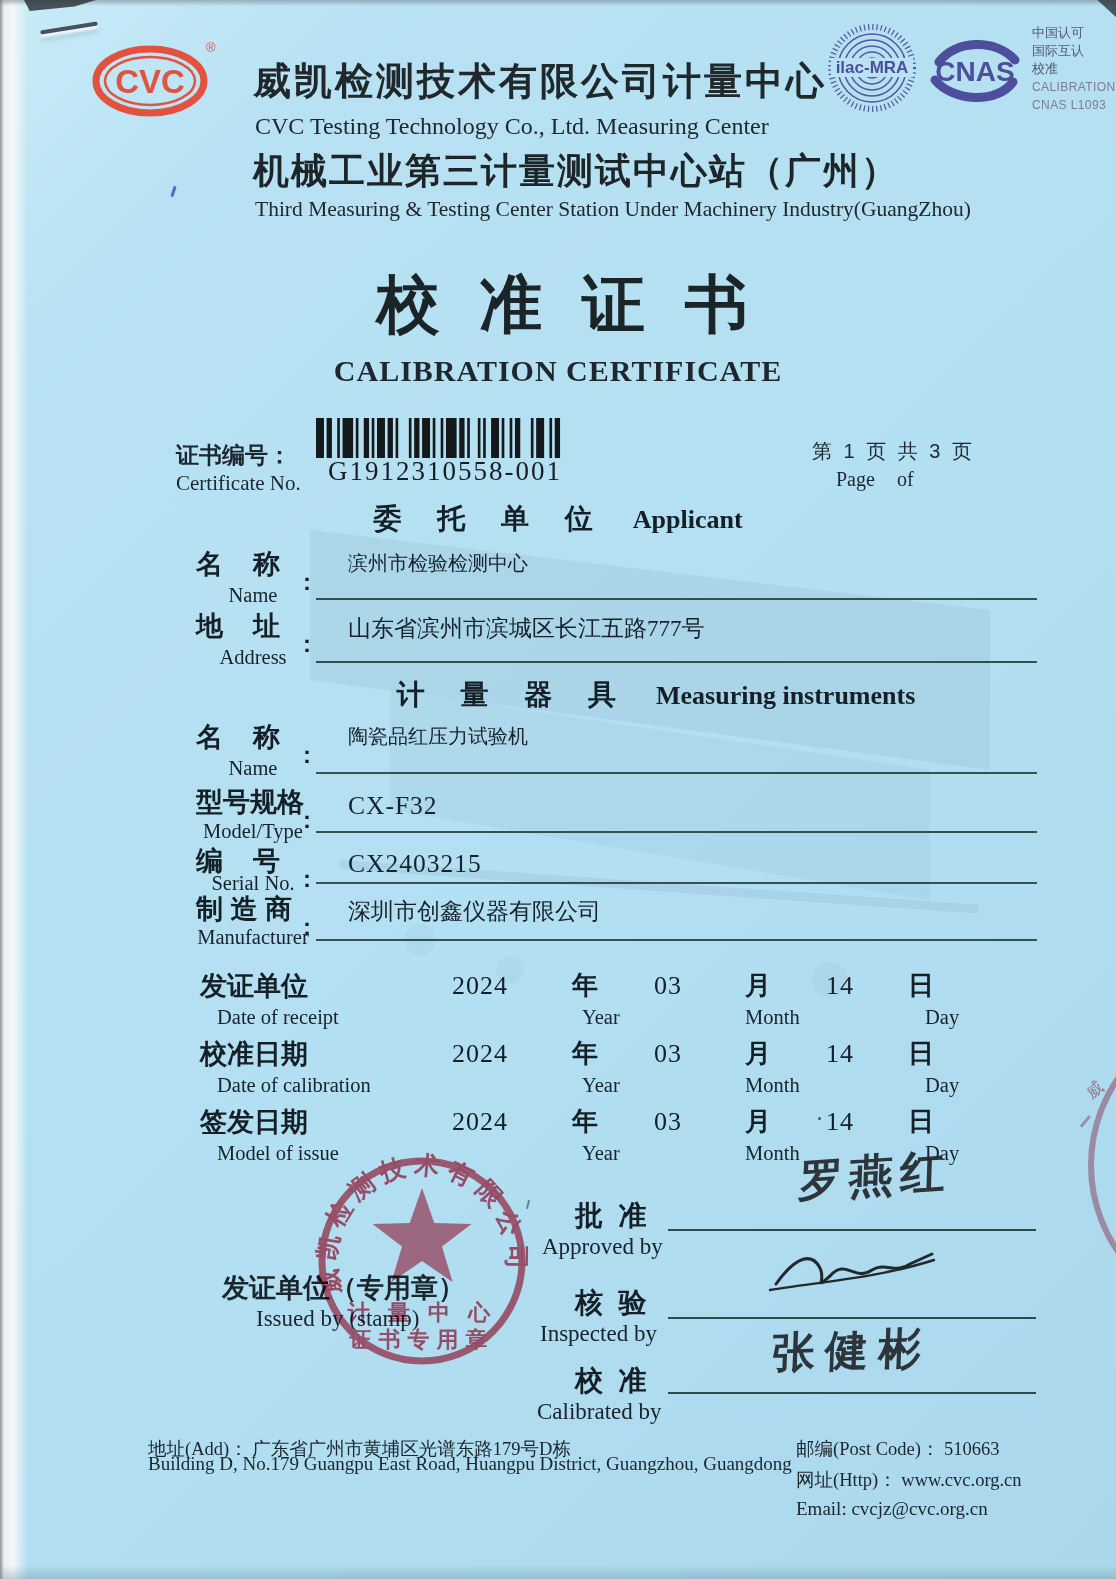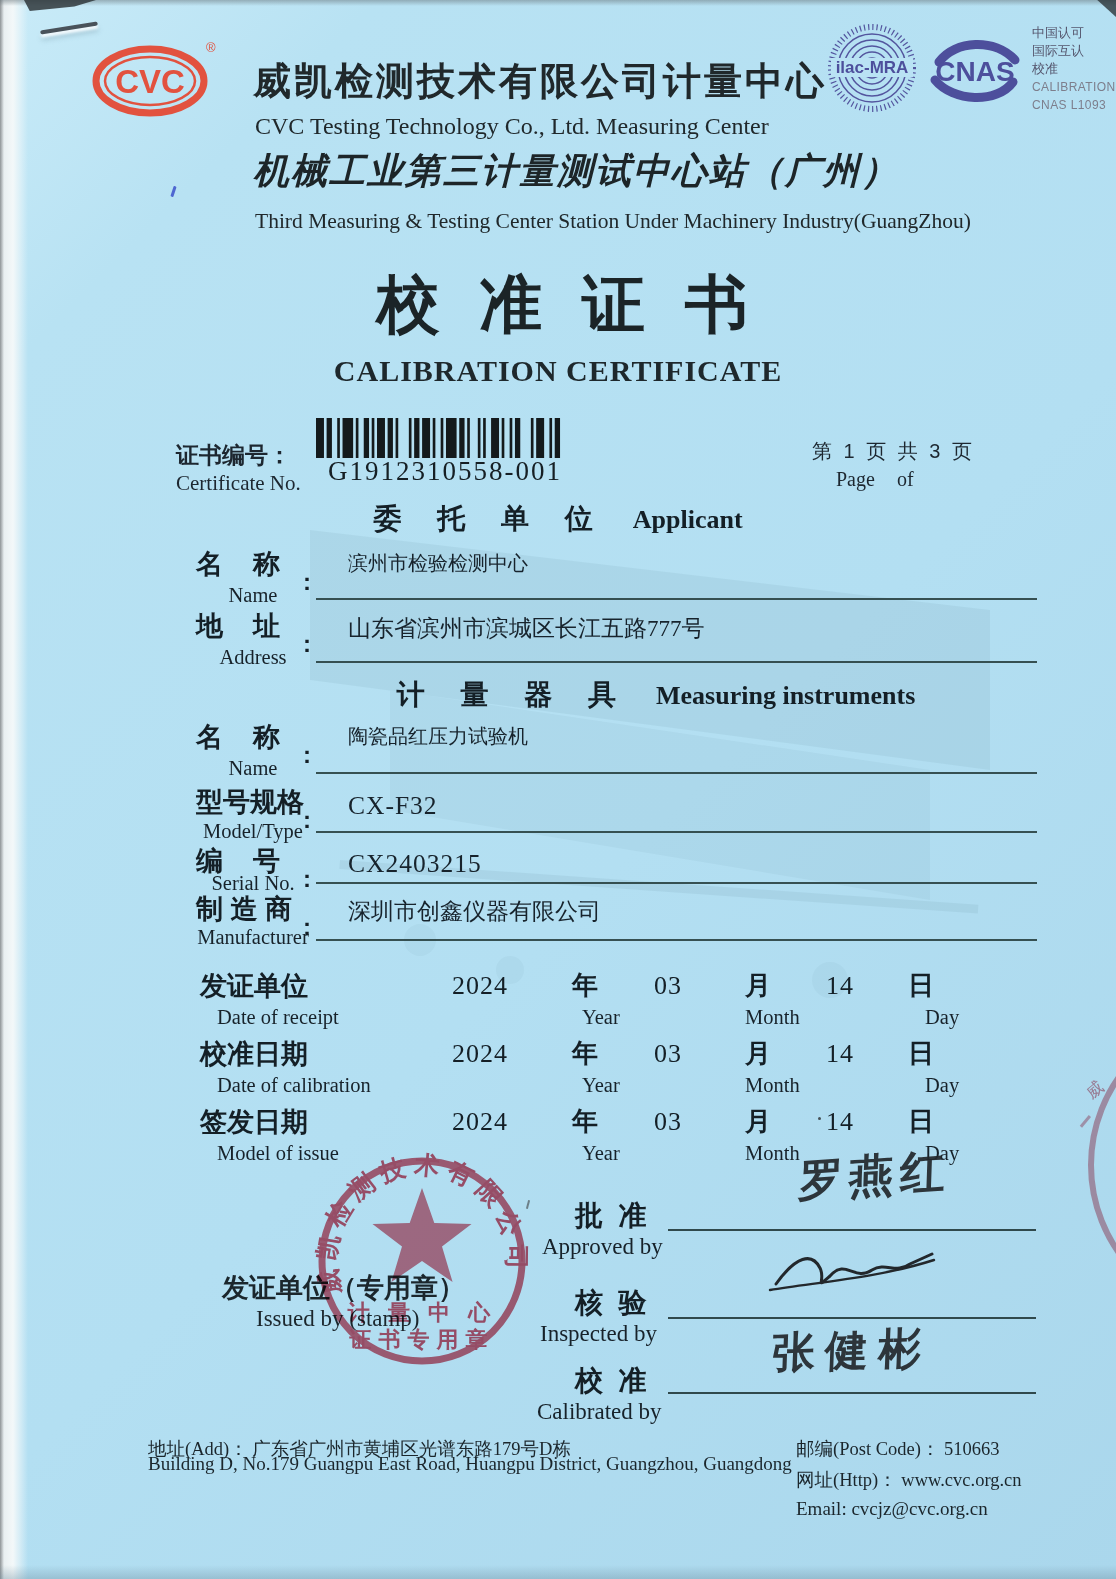--- a/index.html
+++ b/index.html
@@ -27,22 +27,22 @@
   .staple{left:40px;top:26px;width:58px;height:4px;background:#49525a;border-radius:2px;
     transform:rotate(-9deg);
     box-shadow:0 3px 3px rgba(250,253,255,.95),0 6px 5px rgba(125,158,173,.45);}
   .speck-blue{left:172px;top:186px;width:3px;height:11px;background:#3548c8;
     border-radius:1px;transform:rotate(18deg);opacity:.8;}
   .dot-art{background:#222;border-radius:50%;opacity:.75;}
   .tick-art{width:2px;height:9px;background:#333;transform:rotate(14deg);opacity:.55;}
   
   .company-cn{left:253px;top:56px;font-size:38px;font-weight:600;letter-spacing:3px;color:#20282b;}
   .company-en{left:255px;top:113px;font-size:24px;color:#20282b;}
-  .station-cn{left:253px;top:147px;font-size:36px;font-weight:600;letter-spacing:2px;color:#1d2528;font-style:italic;}
-  .station-en{left:255px;top:197px;font-size:21.5px;color:#20282b;margin-top:12px;}
+  .station-cn{left:253px;top:147px;font-size:36px;font-weight:600;letter-spacing:2px;color:#1d2528;}
+  .station-en{left:255px;top:197px;font-size:21.5px;color:#20282b;}
   .accred{left:1032px;top:24px;font-size:13px;line-height:18px;color:#55566e;}
   .accred .gray{color:#7d7e8c;font-size:12px;letter-spacing:.4px;}
   
   .title-cn{top:262px;font-size:63px;font-weight:600;letter-spacing:12px;color:#1b2427;padding-left:10px;}
   .title-en{top:354px;font-size:30px;font-weight:600;letter-spacing:1px;color:#1e282c;}
   
   .certno-cn{left:176px;top:440px;font-size:23px;font-weight:600;}
   .certno-en{left:176px;top:471px;font-size:21px;}
   .certno-val{left:328px;top:456px;font-size:27px;letter-spacing:2px;font-weight:500;color:#161f24;}
   .page-cn{left:812px;top:438px;font-size:20px;letter-spacing:3px;}

